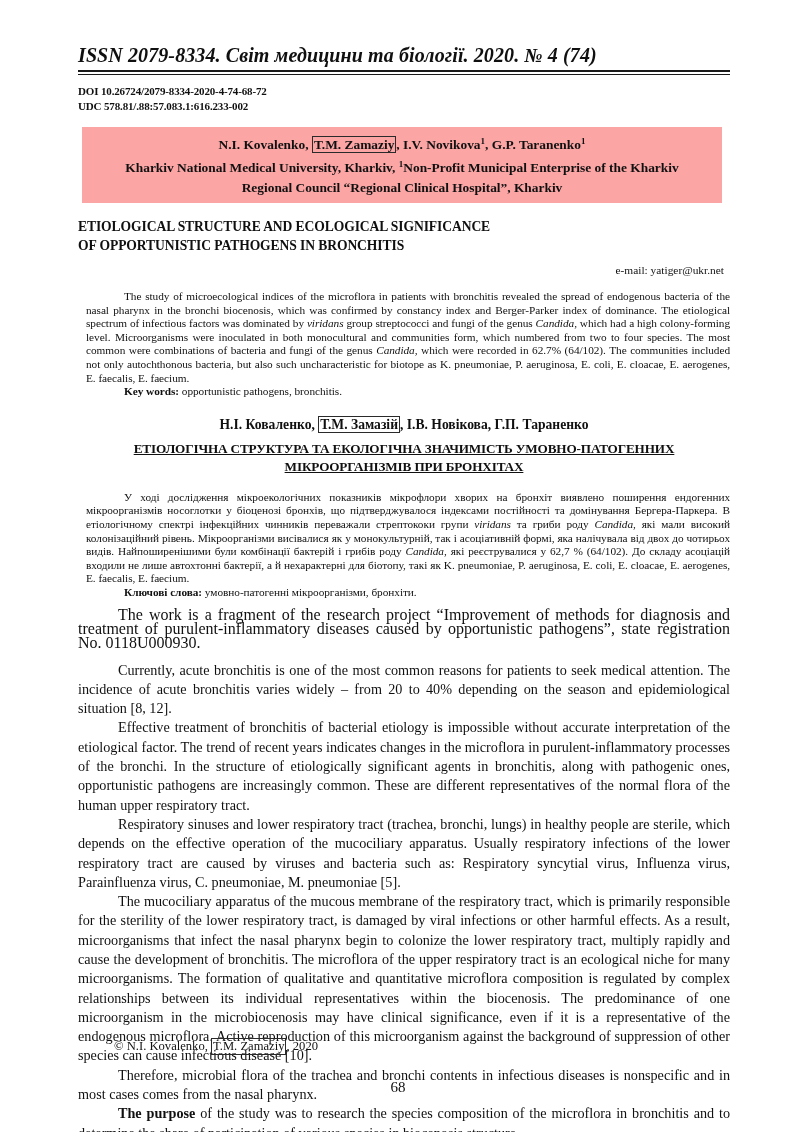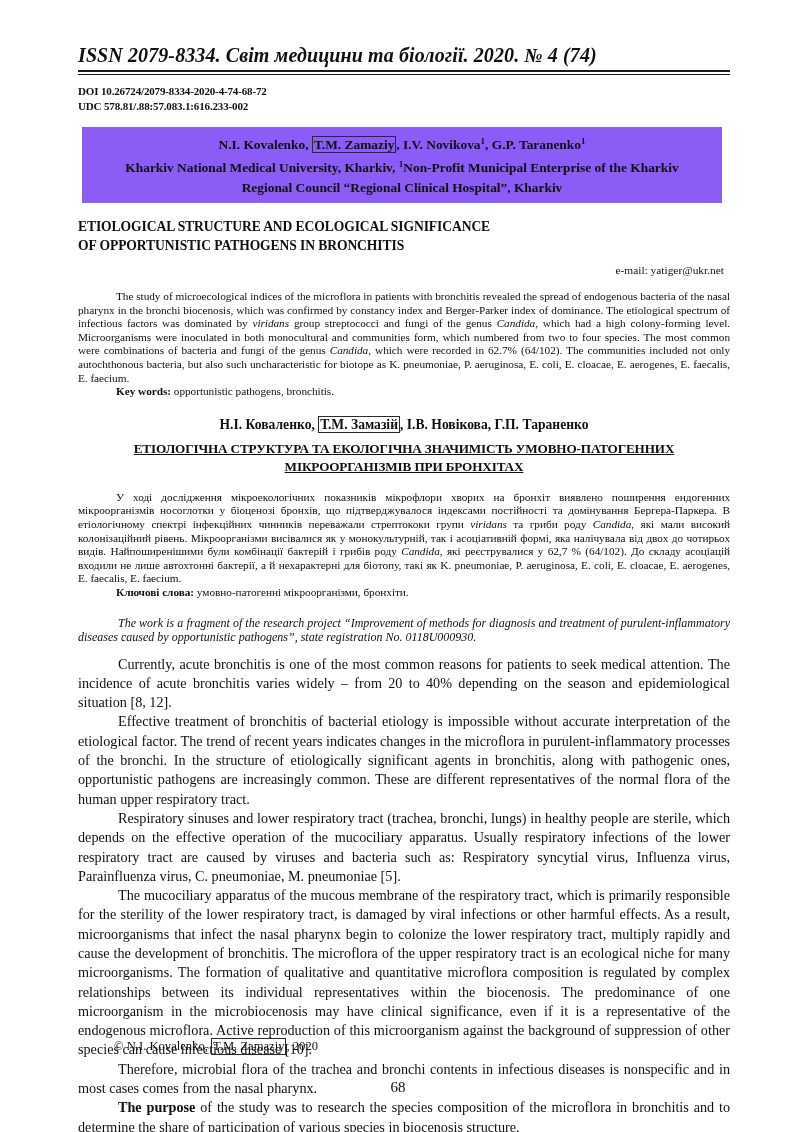--- a/index.html
+++ b/index.html
@@ -41,21 +41,21 @@
   
   .idline {
     font-weight: bold;
     font-size: 11px;
     line-height: 15.5px;
     letter-spacing: -0.15px;
   }
 
   
   .author-band {
-    background: #8b5cf6;
+    background: #fca5a5;
     margin: 12px 8px 0 4px;
     padding: 5px 10px 6px 10px;
     text-align: center;
     font-weight: bold;
     font-size: 13.4px;
     line-height: 19.5px;
   }
   .author-band .sup { font-size: 9px; vertical-align: super; }
   .boxed {
     border: 1.1px solid #2a2a2a;
@@ -80,20 +80,21 @@
     padding-right: 6px;
   }
 
   
   .abstract {
     font-size: 11.3px;
     line-height: 13.6px;
     text-align: justify;
     margin-top: 14px;
     letter-spacing: -0.05px;
+    margin-left: 8px;
   }
   .abstract p { margin: 0; text-indent: 38px; }
   .abstract .kw { text-indent: 38px; }
   .abstract .kw b { font-weight: bold; }
   em, .ital { font-style: italic; }
 
   
   .ua-authors {
     text-align: center;
     font-weight: bold;
@@ -105,25 +106,24 @@
     font-weight: bold;
     font-size: 13.2px;
     line-height: 18.5px;
     margin-top: 7px;
     letter-spacing: -0.15px;
     text-decoration: underline;
   }
 
   
   .project-note {
-    font-style: italic;
-    font-size: 12px;
+    font-size: 16px;
     line-height: 14px;
     text-align: justify;
-    margin-top: 16px;
+    margin-top: 8px;
   }
   .project-note p { margin: 0; text-indent: 40px; }
 
   
   .body-text {
     font-size: 14.2px;
     line-height: 19.3px;
     text-align: justify;
     margin-top: 11px;
   }

